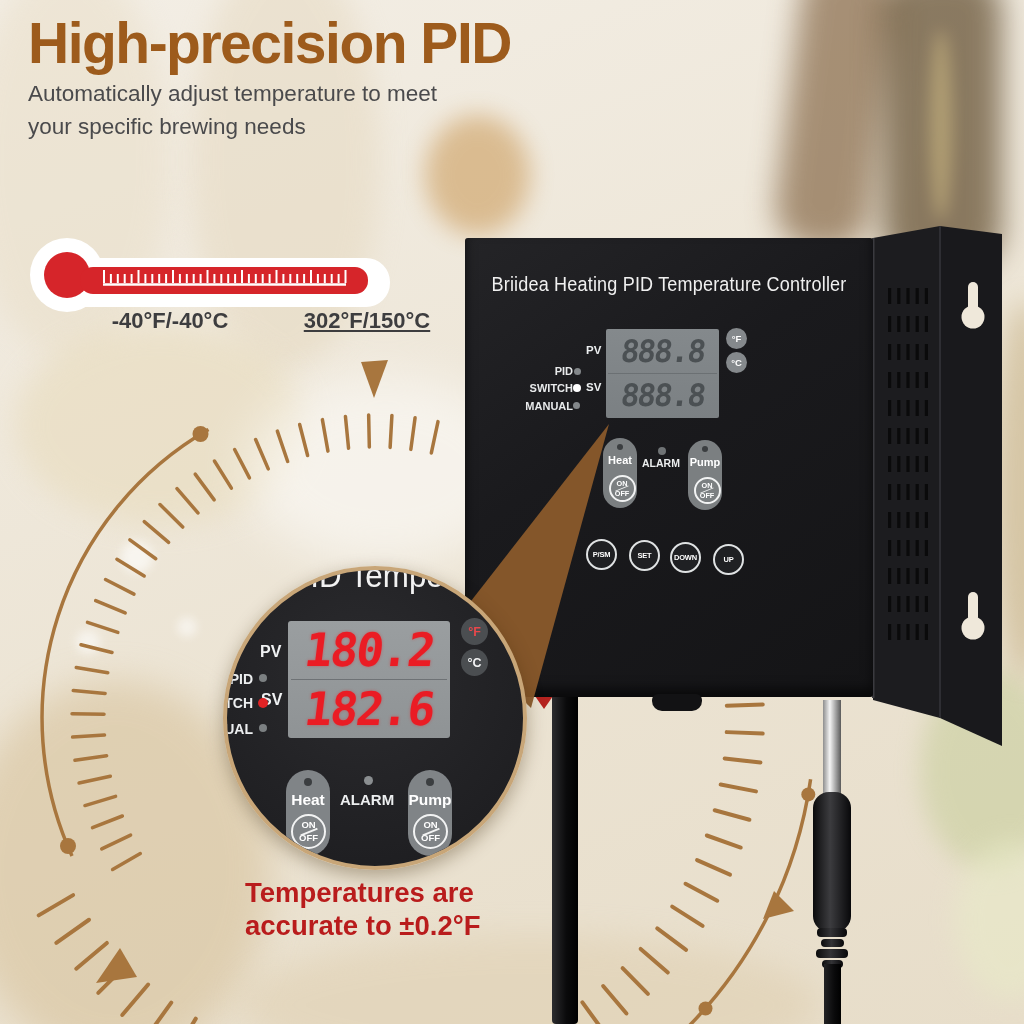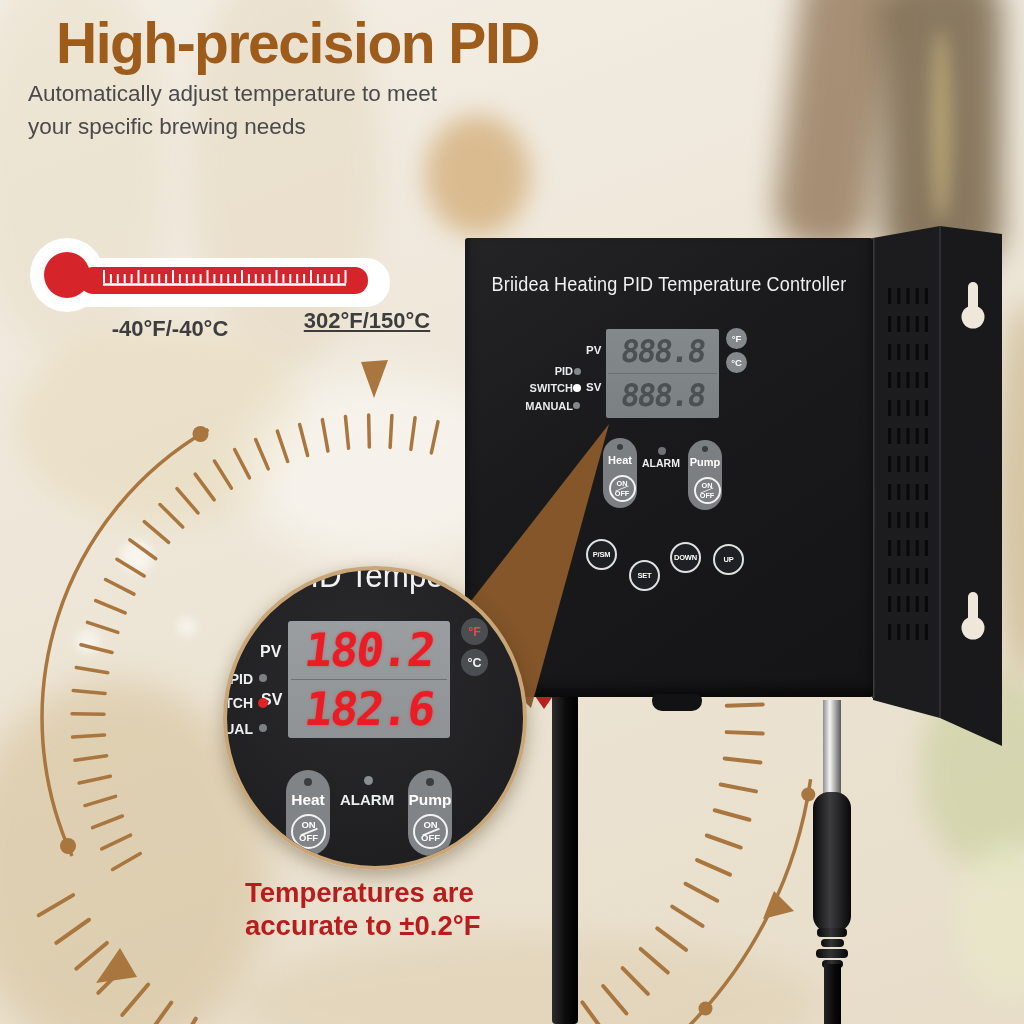--- a/index.html
+++ b/index.html
@@ -4,21 +4,21 @@
 <style>
   html,body{margin:0;padding:0;}
   body{width:1024px;height:1024px;position:relative;overflow:hidden;
        font-family:"Liberation Sans",sans-serif;background:#efe9dd;}
   .abs{position:absolute;}
   
   .bg{position:absolute;inset:0;z-index:0;background:linear-gradient(160deg,#f3eee5 0%,#ece4d4 55%,#e7ddc9 100%);}
   .blob{position:absolute;border-radius:50%;}
   
   .header{z-index:9;left:28px;top:10px;width:620px;}
-  .title{font-size:57px;font-weight:700;letter-spacing:-1.5px;color:#9d5b1c;line-height:67px;margin-left:28px;}
+  .title{font-size:57px;font-weight:700;letter-spacing:-1.5px;color:#9d5b1c;line-height:67px;}
   .subtitle{font-size:22.5px;color:#4a4a4c;line-height:33px;}
   
   #thermo{left:0;top:230px;z-index:9;}
   .t-label{z-index:9;top:308px;font-size:22px;font-weight:700;color:#3d3d3f;width:180px;text-align:center;}
   
   #decor{left:0;top:0;z-index:1;}
   
   .device{z-index:4;left:0;top:0;width:905px;height:1024px;pointer-events:none;}
   .front{position:absolute;left:465px;top:238px;width:408px;height:459px;border-radius:3px;
          background:linear-gradient(145deg,#242427 0%,#1a1a1d 40%,#141416 100%);
@@ -224,21 +224,21 @@
       <line x1="304.1" y1="53" x2="304.1" y2="44"></line>
       <line x1="311" y1="53" x2="311" y2="40"></line>
       <line x1="317.9" y1="53" x2="317.9" y2="44"></line>
       <line x1="324.8" y1="53" x2="324.8" y2="44"></line>
       <line x1="331.70000000000005" y1="53" x2="331.70000000000005" y2="44"></line>
       <line x1="338.6" y1="53" x2="338.6" y2="44"></line>
       <line x1="345.5" y1="53" x2="345.5" y2="40"></line>
     </g>
   <path d="M103,54.5 H346" stroke="#ffffff" stroke-width="2.5"></path>
 </svg>
-<div class="abs t-label" style="left:80px;margin-top:8px;">-40°F/-40°C</div>
+<div class="abs t-label" style="left:80px;">-40°F/-40°C</div>
 <div class="abs t-label" style="left:277px;text-decoration:underline;">302°F/150°C</div>
 
 <div class="abs red-sliver"></div>
 <div class="abs cable-left"></div>
 
 <div class="abs device">
   <svg class="abs" width="1024" height="1024" style="left:0;top:0">
     <polygon points="873,238 940,226 940,718 873,700" fill="#1c1c1f"></polygon>
     <rect x="872" y="238" width="2.5" height="460" fill="#3a3a3f"></rect>
     <polygon points="940,226 1002,234 1002,746 940,718" fill="#19191c"></polygon>
@@ -360,21 +360,21 @@
     <div class="dot" style="left:14px;top:6px;width:6px;height:6px;background:#3b3e40;"></div>
     <div class="pill-label">Pump</div>
     <div class="onoff onoff-sm">
       <span>ON</span>
       <i class="sl"></i>
       <span>OFF</span>
     </div>
   </div>
 
   <div class="key" style="left:586px;top:539px;">P/SM</div>
-  <div class="key" style="left:629px;top:560px;">SET</div>
+  <div class="key" style="left:629px;top:540px;">SET</div>
   <div class="key" style="left:670px;top:542px;">DOWN</div>
   <div class="key" style="left:713px;top:544px;">UP</div>
 </div>
 <div class="stub"></div>
 
 <svg id="wedge" class="abs" width="1024" height="1024">
   <polygon points="609,424 450,628 531,708" fill="#8a5a2b" opacity="0.95"></polygon>
 </svg>
 
 <div class="abs mag">

